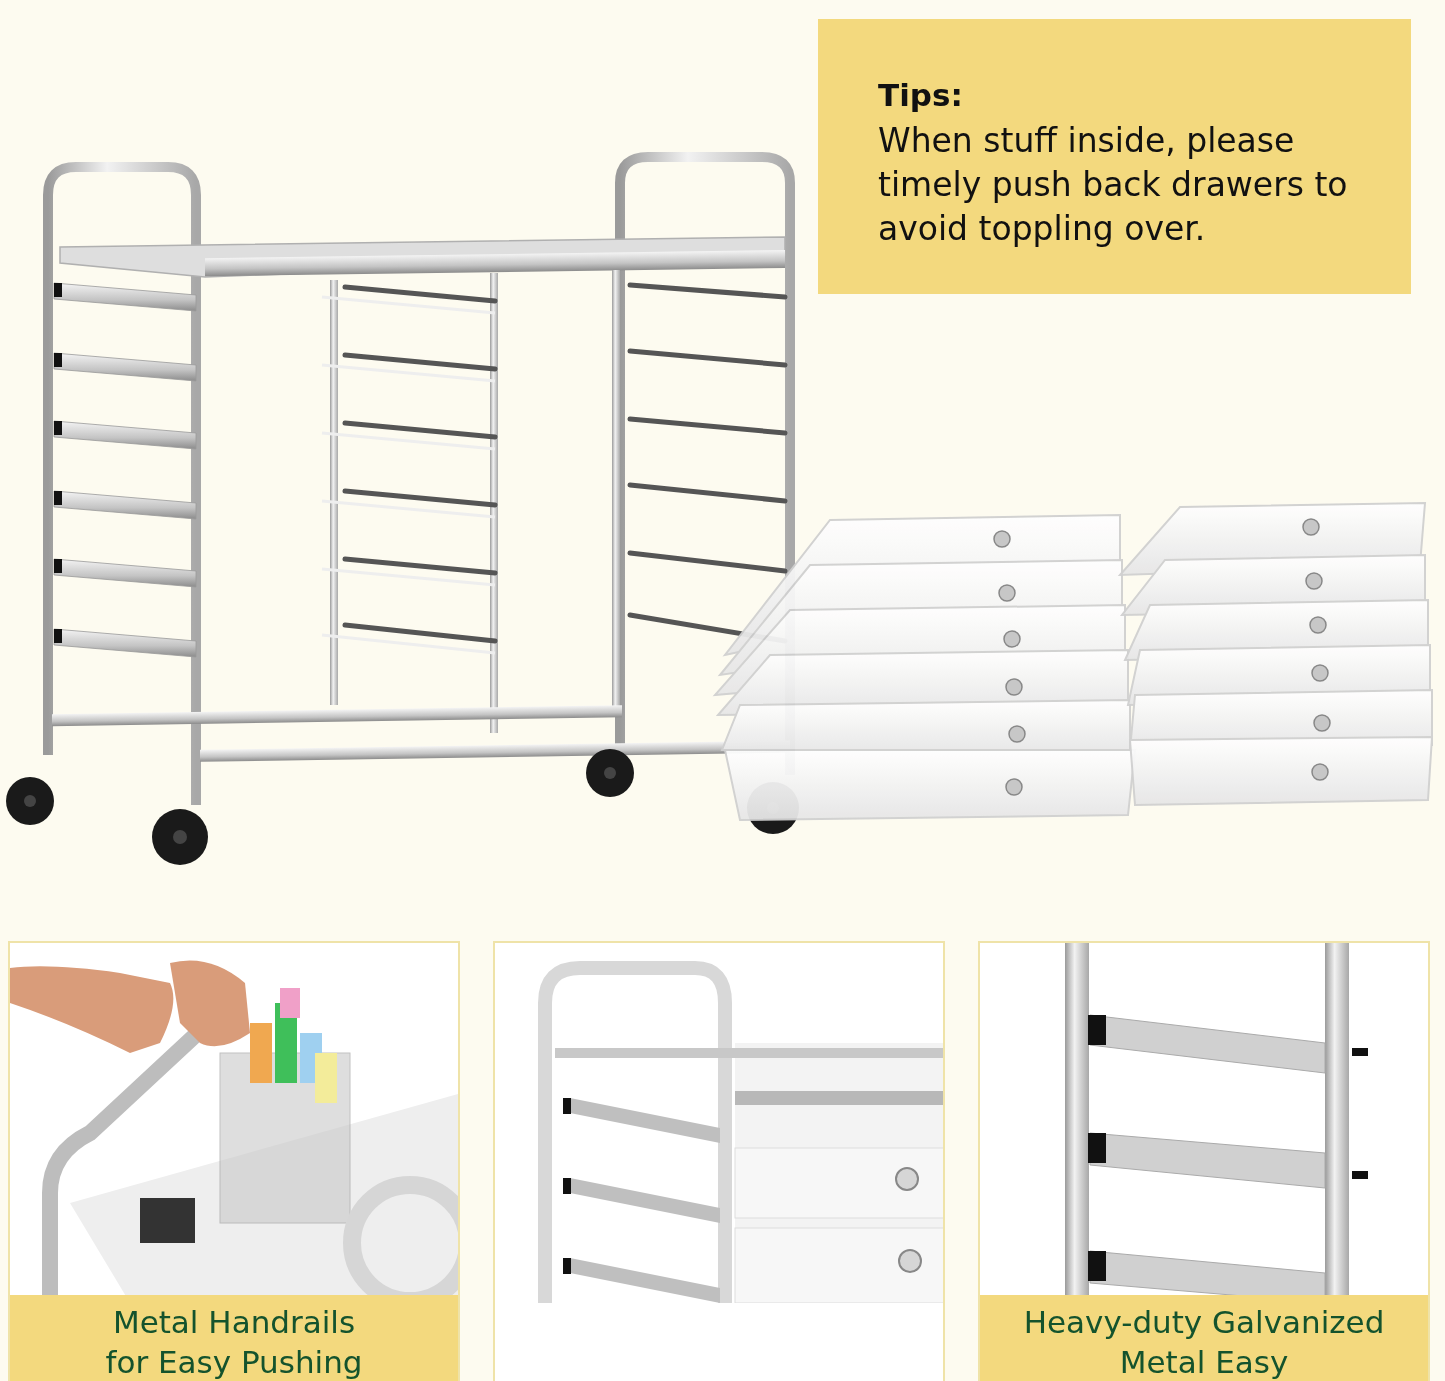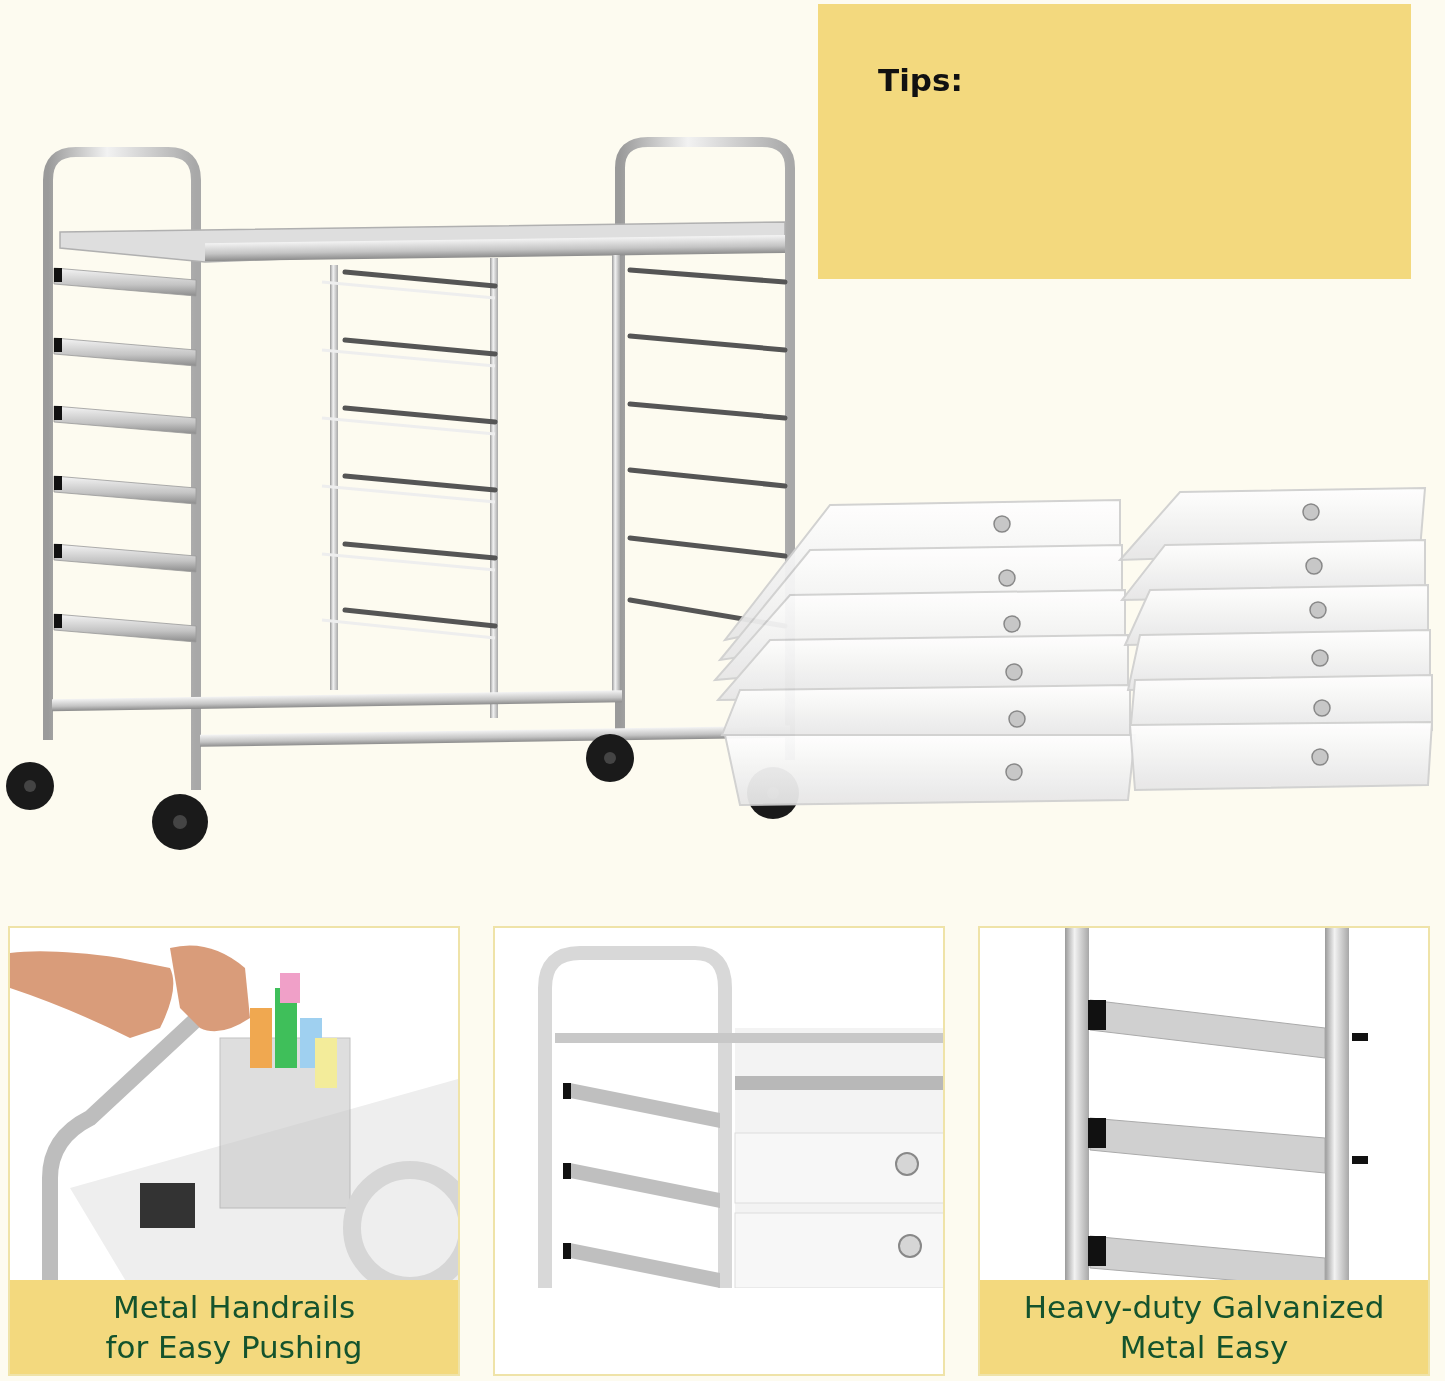--- a/index.html
+++ b/index.html
@@ -2,21 +2,21 @@
 <html><head>
 <meta charset="utf-8">
 <style>
   html, body { margin: 0; padding: 0; }
   body {
     width: 1445px; height: 1381px; overflow: hidden;
     background: #fdfbf0;
     font-family: "DejaVu Sans", sans-serif;
     position: relative;
   }
-  .abs { position: absolute; }
+  .abs { position: absolute; margin-top: 15px; }
 
   
   .tips {
     left: 818px; top: 4px; width: 593px; height: 275px;
     background: #f3d97e;
   }
   .tips-title {
     position: absolute; left: 60px; top: 58px;
     font-weight: bold; font-size: 31px; color: #111;
   }
@@ -44,20 +44,21 @@
     text-align: center;
     font-size: 31px; line-height: 40px; color: #14532d;
     white-space: pre-line;
   }
 </style>
 </head>
 <body>
 
 <div class="abs tips">
   <div class="tips-title">Tips:</div>
+  <div class="tips-body">When stuff inside, please timely push back drawers to avoid toppling over.</div>
 </div>
 
 <div class="abs hero">
   <svg width="1445" height="720" viewBox="0 130 1445 720">
     <defs>
       <linearGradient id="chromeV" x1="0" x2="1" y1="0" y2="0">
         <stop offset="0" stop-color="#9a9a9a"></stop>
         <stop offset="0.4" stop-color="#f2f2f2"></stop>
         <stop offset="1" stop-color="#a8a8a8"></stop>
       </linearGradient>

